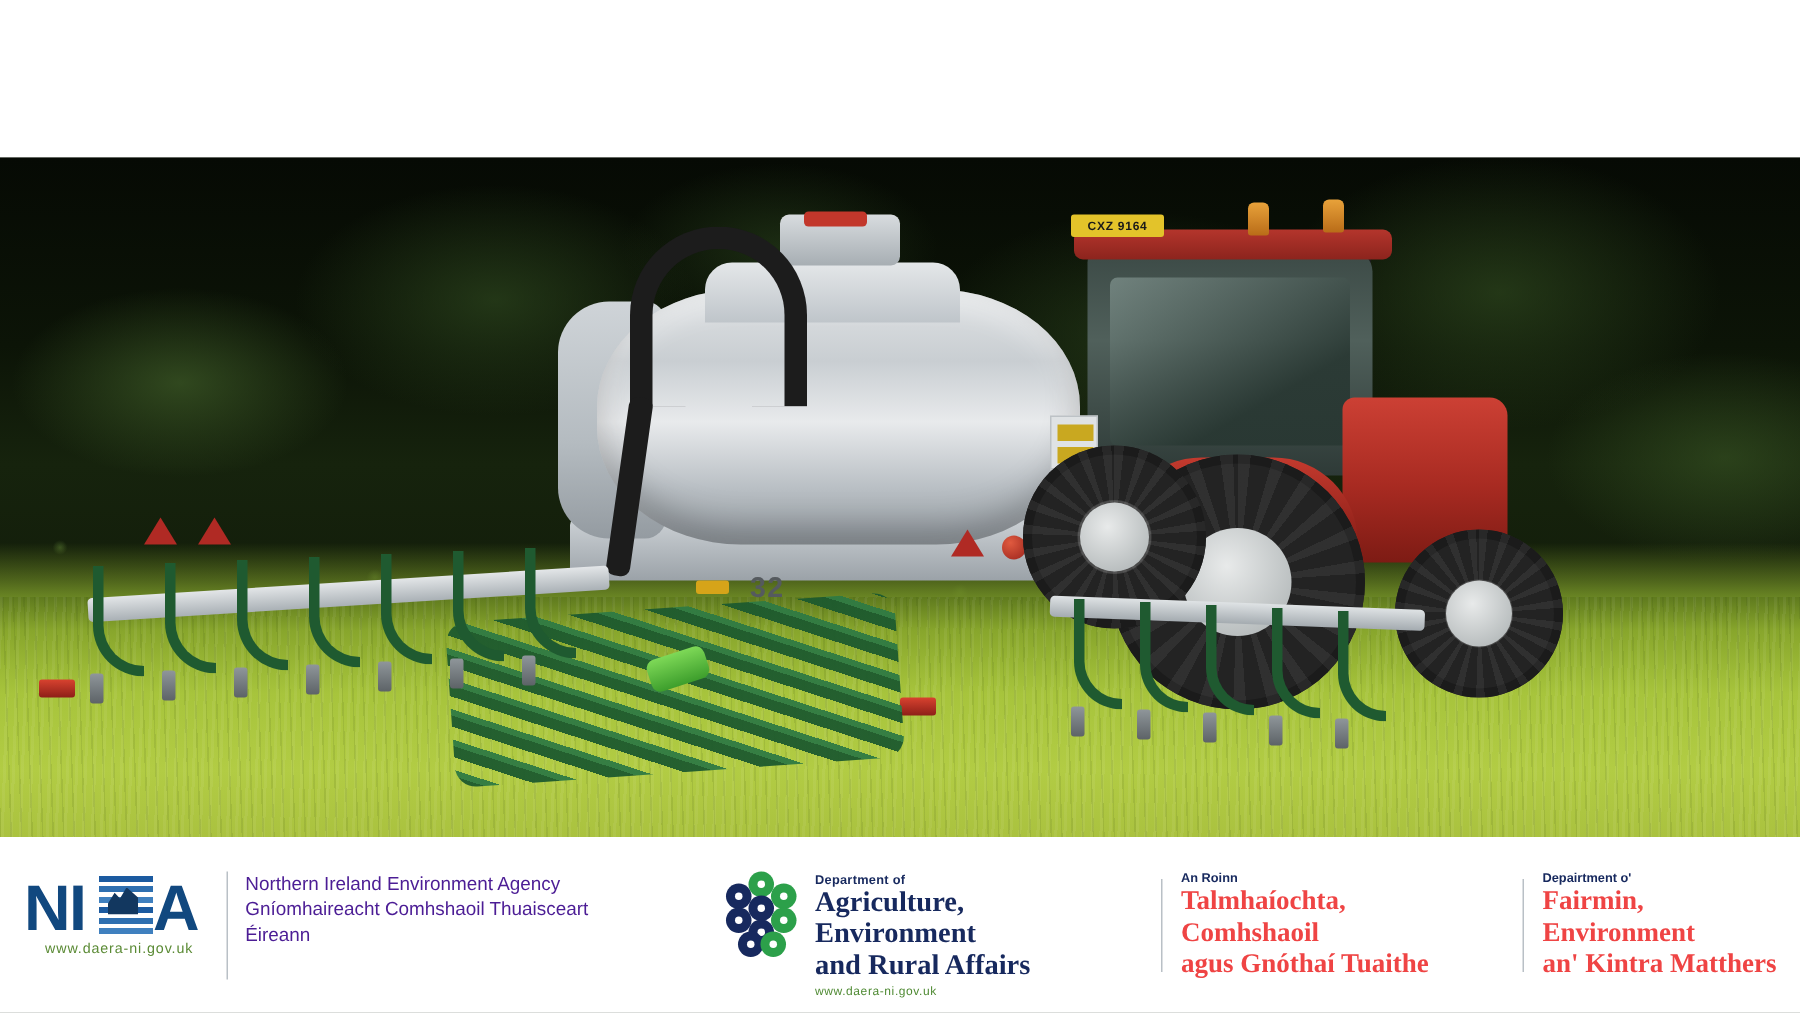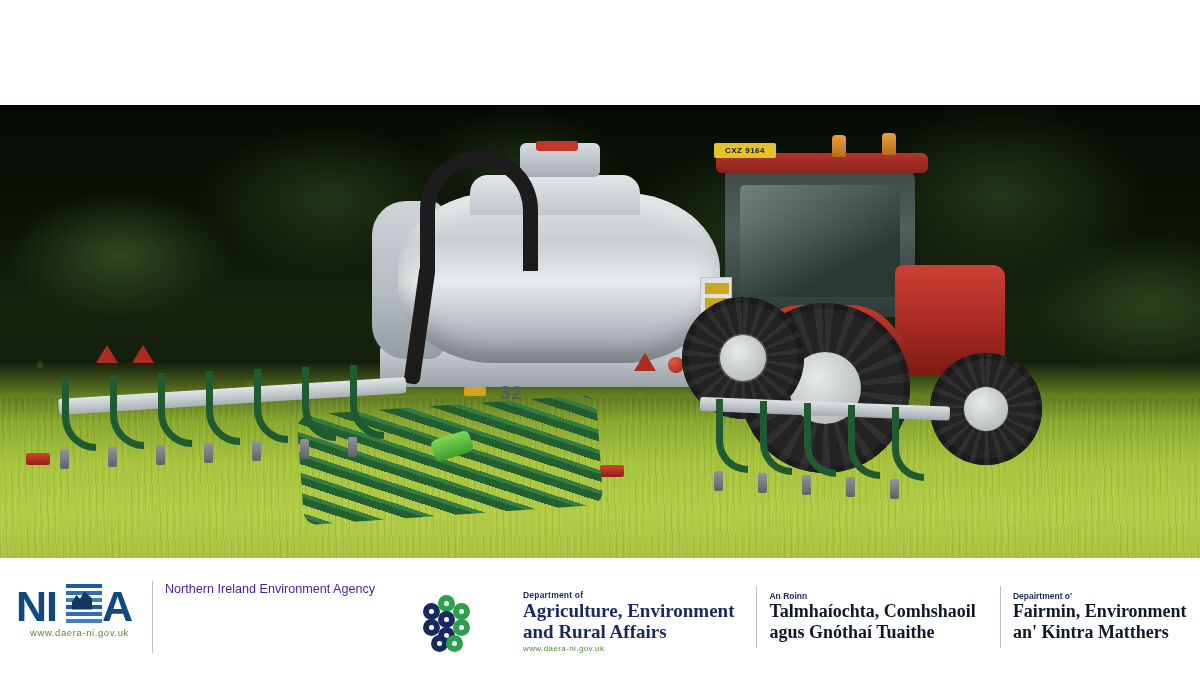--- a/index.html
+++ b/index.html
@@ -288,21 +288,21 @@
   .divider {
     width:1px; align-self:stretch; background:#b9c0c6; margin:0 10px;
   }
   .niea-text {
     font-size:12.6px; line-height:17px; color:#4c1d95;
     font-family:"Liberation Sans", sans-serif;
     padding-left:2px;
   }
 
   
-  .daera { margin-left:48px; display:flex; align-items:flex-end;gap:40px; }
+  .daera { margin-left:48px; display:flex; align-items:flex-start; }
   .daera-mark {
     width:50px; height:58px; position:relative; margin-right:10px;
   }
   .flax { position:absolute; width:17px; height:17px; border-radius:50%; }
   .flax:after {
     content:""; position:absolute; left:50%; top:50%;
     width:5px; height:5px; margin:-2.5px 0 0 -2.5px;
     border-radius:50%; background:#ffffff;
   }
   .flax.navy { background:#17295e; }
@@ -320,21 +320,21 @@
     font-family:"Liberation Sans", sans-serif;
   }
   .lang-block { display:flex; align-items:center; height:74px; }
   .lang-body { padding-left:12px; }
   .lang-sub {
     font-size:8.5px; color:#17295e; font-weight:700;
     font-family:"Liberation Sans", sans-serif;
   }
   .lang-main {
     font-family:"Liberation Serif", serif;
-    font-size:18px; line-height:21px; color:#0f172a; font-weight:700;
+    font-size:18px; line-height:21px; color:#ef4444; font-weight:700;
   }
   .vbar { width:1px; height:62px; background:#b9c0c6; }
 </style>
 </head>
 <body>
 
 <div class="page">
 
 
   <div class="hero">
@@ -425,20 +425,21 @@
     <div class="logo-block niea">
       <div class="niea-mark">
         <span class="niea-letters niea-N">NI</span>
         <span class="niea-graphic"></span>
         <span class="niea-letters niea-A">A</span>
         <span class="niea-url">www.daera-ni.gov.uk</span>
       </div>
       <div class="divider"></div>
       <div class="niea-text">
         <div>Northern Ireland Environment Agency</div>
+        <div>Gníomhaireacht Comhshaoil Thuaisceart Éireann</div>
       </div>
     </div>
 
     <div class="logo-block daera">
       <div class="daera-mark">
         <span class="flax navy" style="left:0px;  top:8px;"></span>
         <span class="flax navy" style="left:0px;  top:24px;"></span>
         <span class="flax green" style="left:15px; top:0px;"></span>
         <span class="flax navy" style="left:15px; top:16px;"></span>
         <span class="flax navy" style="left:15px; top:32px;"></span>

